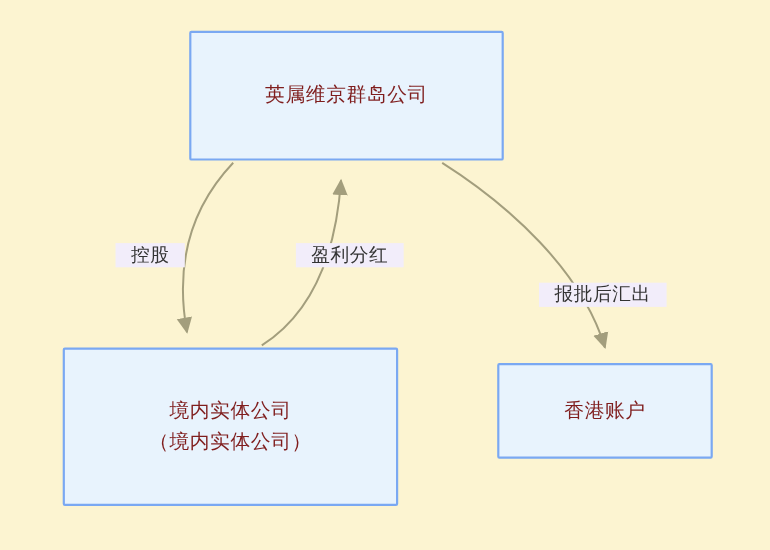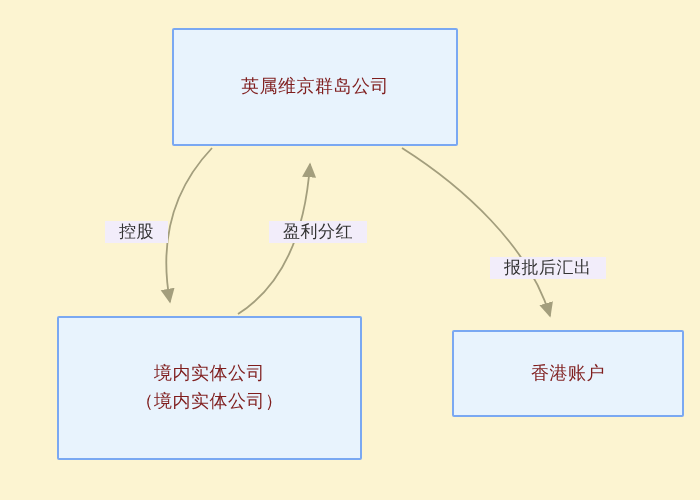--- a/index.html
+++ b/index.html
@@ -54,21 +54,21 @@
   }
   #node-domestic {
     left: 57px;
     top: 316px;
     width: 305px;
     height: 144px;
   }
   #node-hkaccount {
     left: 452px;
     top: 330px;
-    width: 232px;
+    width: 196px;
     height: 87px;
   }
   .edge-label {
     position: absolute;
     background: #f2edfa;
     color: #333333;
     font-size: 17px;
     line-height: 1.2;
     letter-spacing: 0.5px;
     white-space: nowrap;

